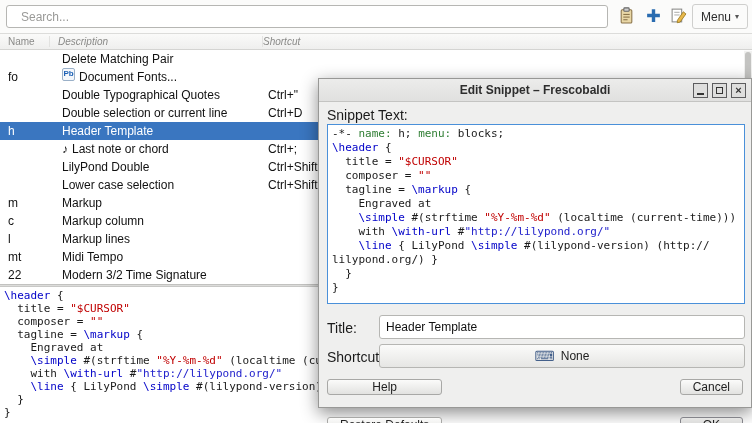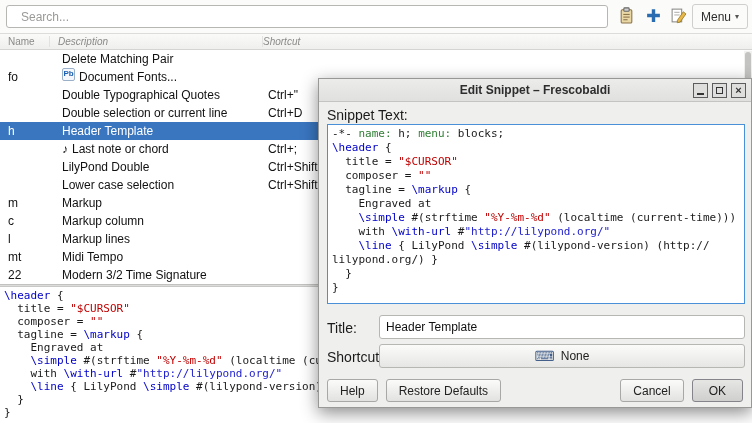--- a/index.html
+++ b/index.html
@@ -55,21 +55,21 @@
   .winbtn .max-glyph { width:7px; height:7px; border:1px solid #333; }
   .winbtn .close-glyph { font:bold 11px "Liberation Sans", sans-serif; color:#333; line-height:11px; }
 
   .dlg-label { position:absolute; font-size:14px; color:#1a1a1a; }
   .snippet-code { position:absolute; left:8px; top:45px; width:418px; height:180px; background:#fff; border:1px solid #4a90d9; overflow:hidden; font:11px "DejaVu Sans Mono", monospace; line-height:14px; padding:2px 4px; cursor:text; }
   .dlg-input { position:absolute; left:60px; width:366px; height:24px; border:1px solid #b6b6b3; border-radius:3px; background:#fff; font:12px "Liberation Sans", sans-serif; color:#111; padding:0 6px; outline:none; }
   .shortcut-btn { position:absolute; left:60px; top:265px; width:366px; height:24px; border:1px solid #b6b6b3; border-radius:3px; background:linear-gradient(#fbfbfa,#e6e6e4); font:12px "Liberation Sans", sans-serif; color:#222; display:flex; align-items:center; justify-content:center; gap:6px; cursor:pointer; }
   .kb-icon { font-size:14px; color:#44608a; line-height:14px; }
 
   .dlg-buttons { position:absolute; left:0; right:0; top:300px; height:25px; display:flex; justify-content:space-between; padding:0 8px; }
-  .btn-group { display:flex; gap:8px; }
+  .btn-group { display:flex; gap:22px;flex-direction:column; }
   .dlg-btn { height:23px; padding:0 12px; border:1px solid #a8a8a6; border-radius:3px; background:linear-gradient(#fbfbfa,#e2e2e0); font:12px "Liberation Sans", sans-serif; color:#222; cursor:pointer; }
   .dlg-btn.default { background:linear-gradient(#e6e6e5,#cfcfcd); border-color:#84848a; padding:0 16px; }
 </style>
 </head>
 <body>
 
 <div class="toolbar">
   <input class="search-input" type="text" placeholder="Search..." style="">
   <button class="tool-icon-btn" style="left:615px;">
     <span>

